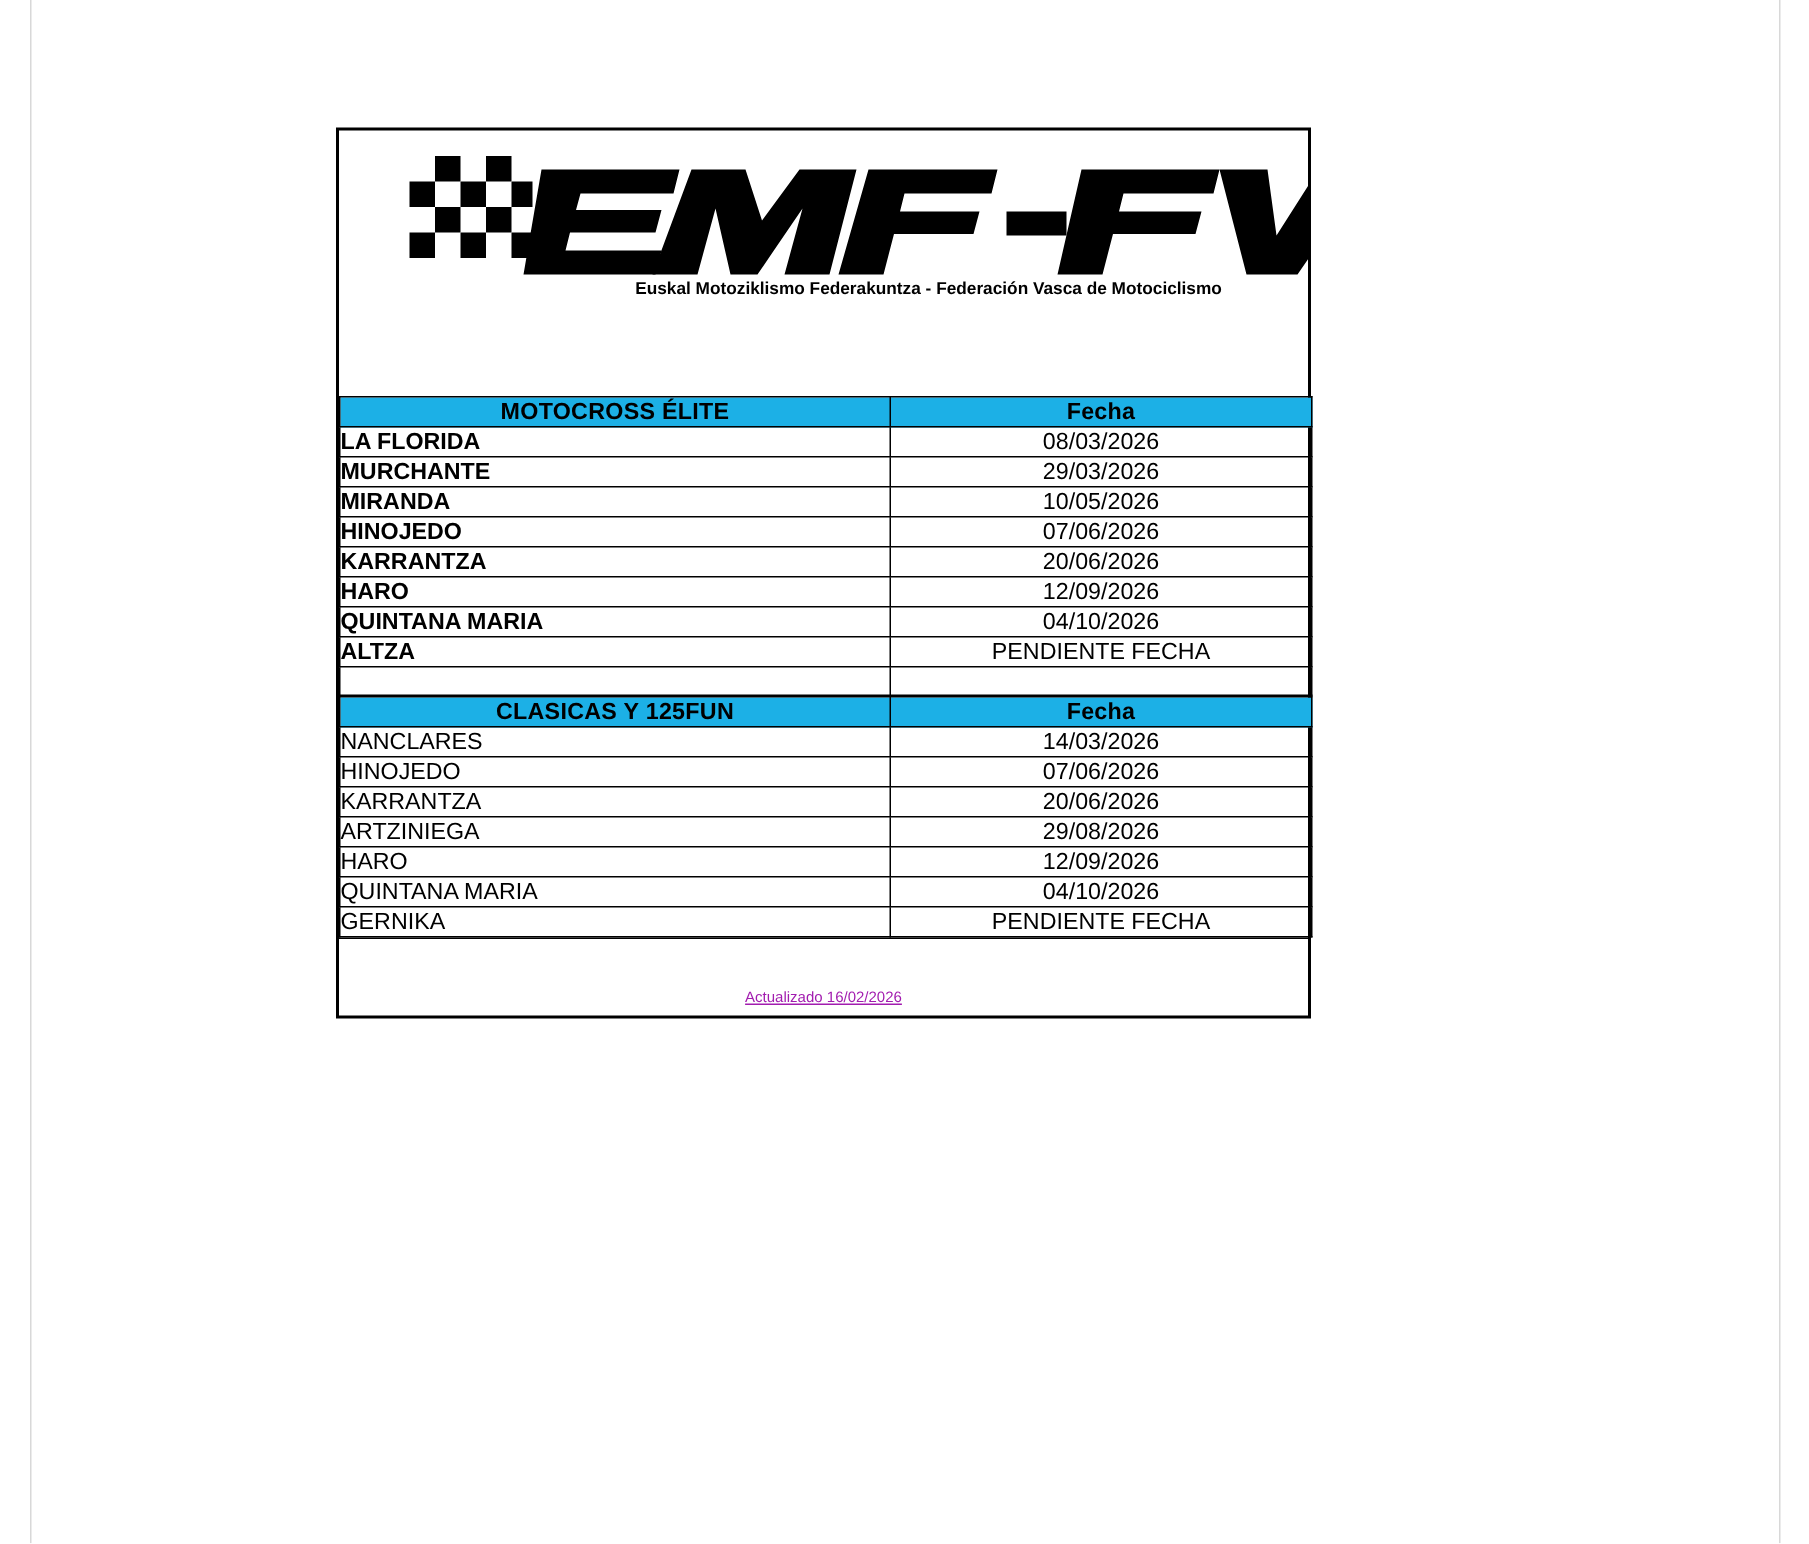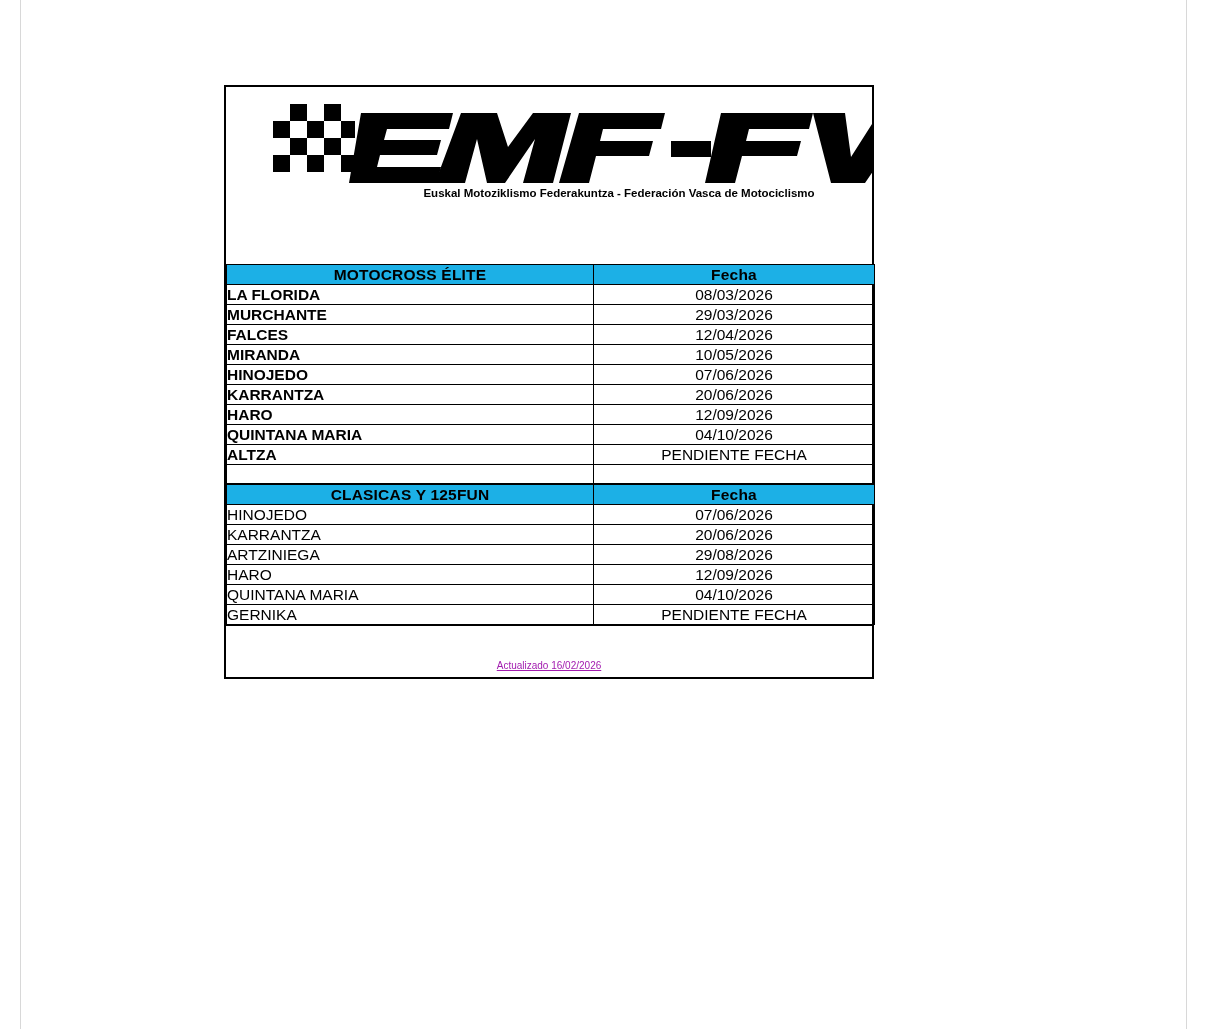--- a/index.html
+++ b/index.html
@@ -174,24 +174,20 @@
       <tbody>
         <tr>
           <td class="place bold">LA FLORIDA</td>
           <td class="date">08/03/2026</td>
         </tr>
         <tr>
           <td class="place bold">MURCHANTE</td>
           <td class="date">29/03/2026</td>
         </tr>
         <tr>
-          <td class="place bold">FALCES</td>
-          <td class="date">12/04/2026</td>
-        </tr>
-        <tr>
           <td class="place bold">MIRANDA</td>
           <td class="date">10/05/2026</td>
         </tr>
         <tr>
           <td class="place bold">HINOJEDO</td>
           <td class="date">07/06/2026</td>
         </tr>
         <tr>
           <td class="place bold">KARRANTZA</td>
           <td class="date">20/06/2026</td>
@@ -221,20 +217,24 @@
           <col class="c-date">
         </colgroup>
       <thead>
         <tr>
           <th class="hdr">CLASICAS Y 125FUN</th>
           <th class="hdr">Fecha</th>
         </tr>
       </thead>
       <tbody>
         <tr>
+          <td class="place">NANCLARES</td>
+          <td class="date">14/03/2026</td>
+        </tr>
+        <tr>
           <td class="place">HINOJEDO</td>
           <td class="date">07/06/2026</td>
         </tr>
         <tr>
           <td class="place">KARRANTZA</td>
           <td class="date">20/06/2026</td>
         </tr>
         <tr>
           <td class="place">ARTZINIEGA</td>
           <td class="date">29/08/2026</td>

